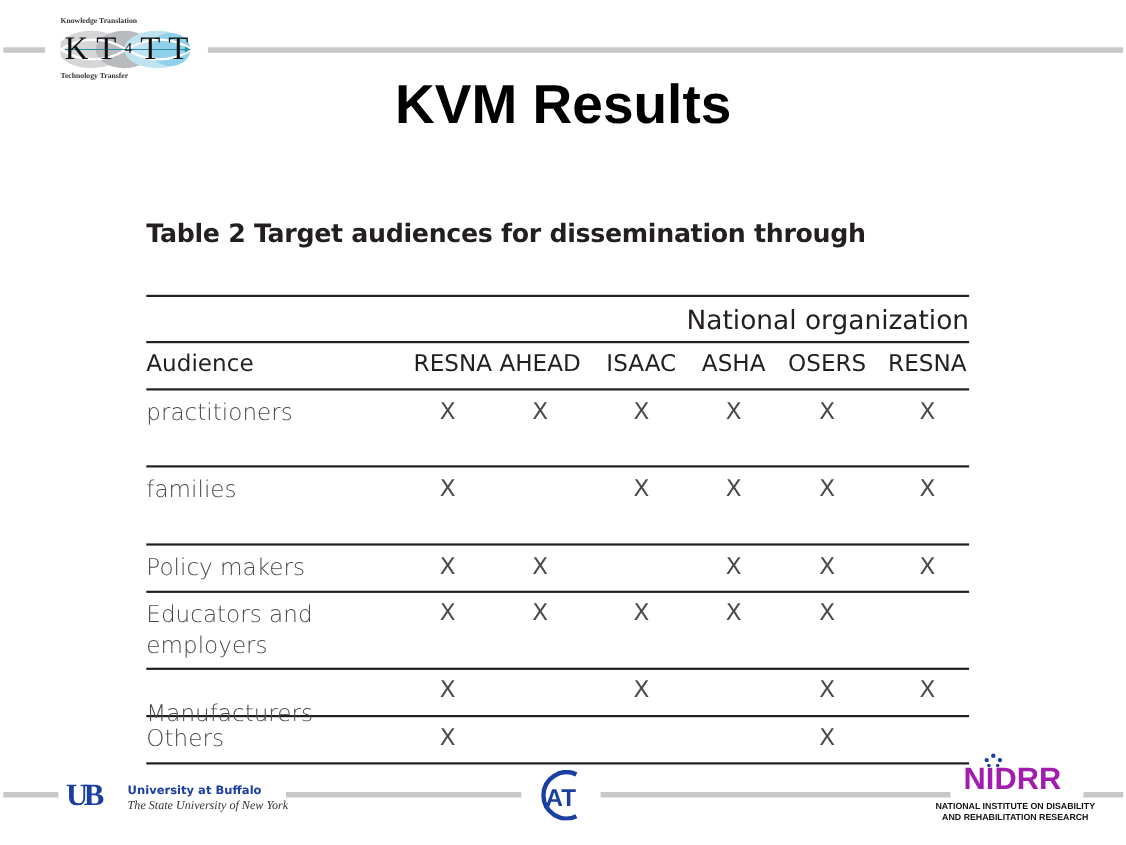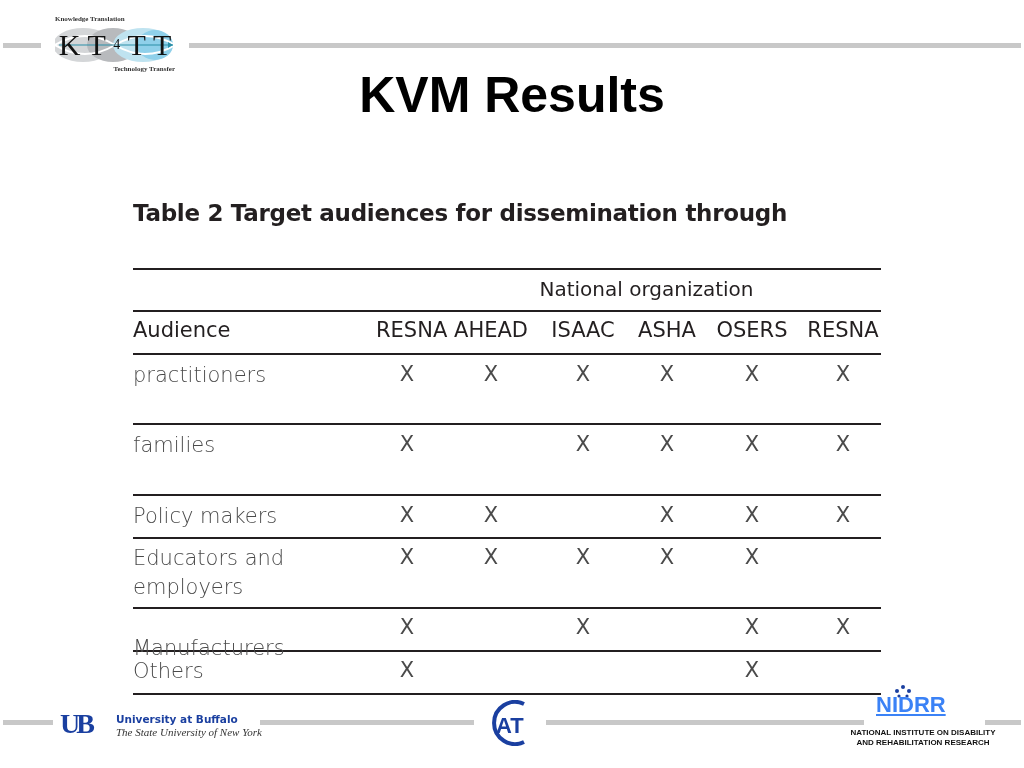--- a/index.html
+++ b/index.html
@@ -6,39 +6,39 @@
   body {
     width: 1024px; height: 768px; position: relative; overflow: hidden;
     background: #ffffff; font-family: "Liberation Sans", sans-serif; color: #000;
   }
   .hline { position: absolute; height: 5px; background: #c8c8c8; }
 
   
   .kt-logo { position: absolute; left: 55px; top: 12px; width: 120px; height: 66px; }
   .kt-top { position: absolute; top: 3px; left: 0; width: 120px; 
             font-size: 7px; font-weight: bold; color: #333; font-family: "Liberation Serif", serif; }
-  .kt-bottom { position: absolute; top: 53px; left: 0; width: 120px; text-align: right;
+  .kt-bottom { position: absolute; top: 53px; left: 0; width: 120px; text-align: left;
             font-size: 7px; font-weight: bold; color: #333; font-family: "Liberation Serif", serif; }
   .kt-band { position: absolute; top: 15px; left: 0; width: 120px; height: 36px; }
   .kt-letters { position: absolute; top: 15px; left: 0; width: 120px; height: 36px;
             display: flex; align-items: center; justify-content: space-around;
             font-family: "Liberation Serif", serif; font-size: 30px; color: #111; }
   .kt-letters .small { font-size: 14px; }
 
   .slide-title { position: absolute; left: 0; width: 1024px; top: 66px; text-align: center;
             font-size: 50px; font-weight: bold; font-family: "Liberation Sans", sans-serif; }
 
   
   .table-caption { position: absolute; left: 133px; top: 196px; width: 760px;
             font-family: "DejaVu Sans", sans-serif; font-weight: bold; font-size: 23px;
             line-height: 34px; color: #231f20; letter-spacing: -0.3px; }
   .rule { position: absolute; left: 133px; width: 748px; height: 2px; background: #231f20; }
 
-  .group-head { position: absolute; left: 392px; width: 509px; top: 277px; text-align: center;
-            font-family: "DejaVu Sans", sans-serif; font-size: 20px; color: #231f20; }
+  .group-head { position: absolute; left: 372px; width: 509px; top: 277px; text-align: right;
+            font-family: "DejaVu Sans", sans-serif; font-size: 24px; color: #231f20; }
   .col-head { position: absolute; top: 318px; font-family: "DejaVu Sans", sans-serif;
             font-size: 21px; color: #231f20; text-align: center; }
   .aud-head { position: absolute; left: 133px; top: 318px; font-family: "DejaVu Sans", sans-serif;
             font-size: 21px; color: #231f20; }
 
   .row-label { position: absolute; left: 133px; font-family: "DejaVu Sans", sans-serif;
             font-size: 21px; line-height: 29px; color: #4a4a4a; font-weight: 300; width: 220px; }
   .mark { position: absolute; font-family: "DejaVu Sans", sans-serif; font-size: 21px;
             color: #4a4a4a; width: 40px; text-align: center; }
 
@@ -48,21 +48,21 @@
             font-weight: bold; font-size: 28px; color: #1a3fa0; letter-spacing: -4px; }
   .ub-name { position: absolute; left: 56px; top: 7px; font-family: "DejaVu Sans", sans-serif;
             font-weight: bold; font-size: 10.5px; color: #1a3fa0; white-space: nowrap; }
   .ub-sub { position: absolute; left: 56px; top: 20px; font-family: "Liberation Serif", serif;
             font-style: italic; font-size: 11px; color: #333; white-space: nowrap; }
 
   .cat-logo { position: absolute; left: 484px; top: 700px; width: 60px; height: 46px; }
 
   .nidrr-logo { position: absolute; left: 838px; top: 684px; width: 180px; height: 70px; }
   .nidrr-word { position: absolute; left: 38px; top: 8px; font-family: "Liberation Sans", sans-serif;
-            font-weight: bold; font-size: 22px; color: #3b82f6; letter-spacing: 0px; text-decoration: underline; }
+            font-weight: bold; font-size: 28px; color: #a21caf; letter-spacing: 0px; }
   .nidrr-sub { position: absolute; left: 0; top: 44px; width: 170px; text-align: center;
             font-family: "Liberation Sans", sans-serif; font-weight: bold; font-size: 8px;
             line-height: 10px; color: #111; }
 </style>
 </head>
 <body>
 
 <div class="hline" style="left:3px; top:43px; width:38px;"></div>
 <div class="hline" style="left:189px; top:43px; width:832px;"></div>
 

